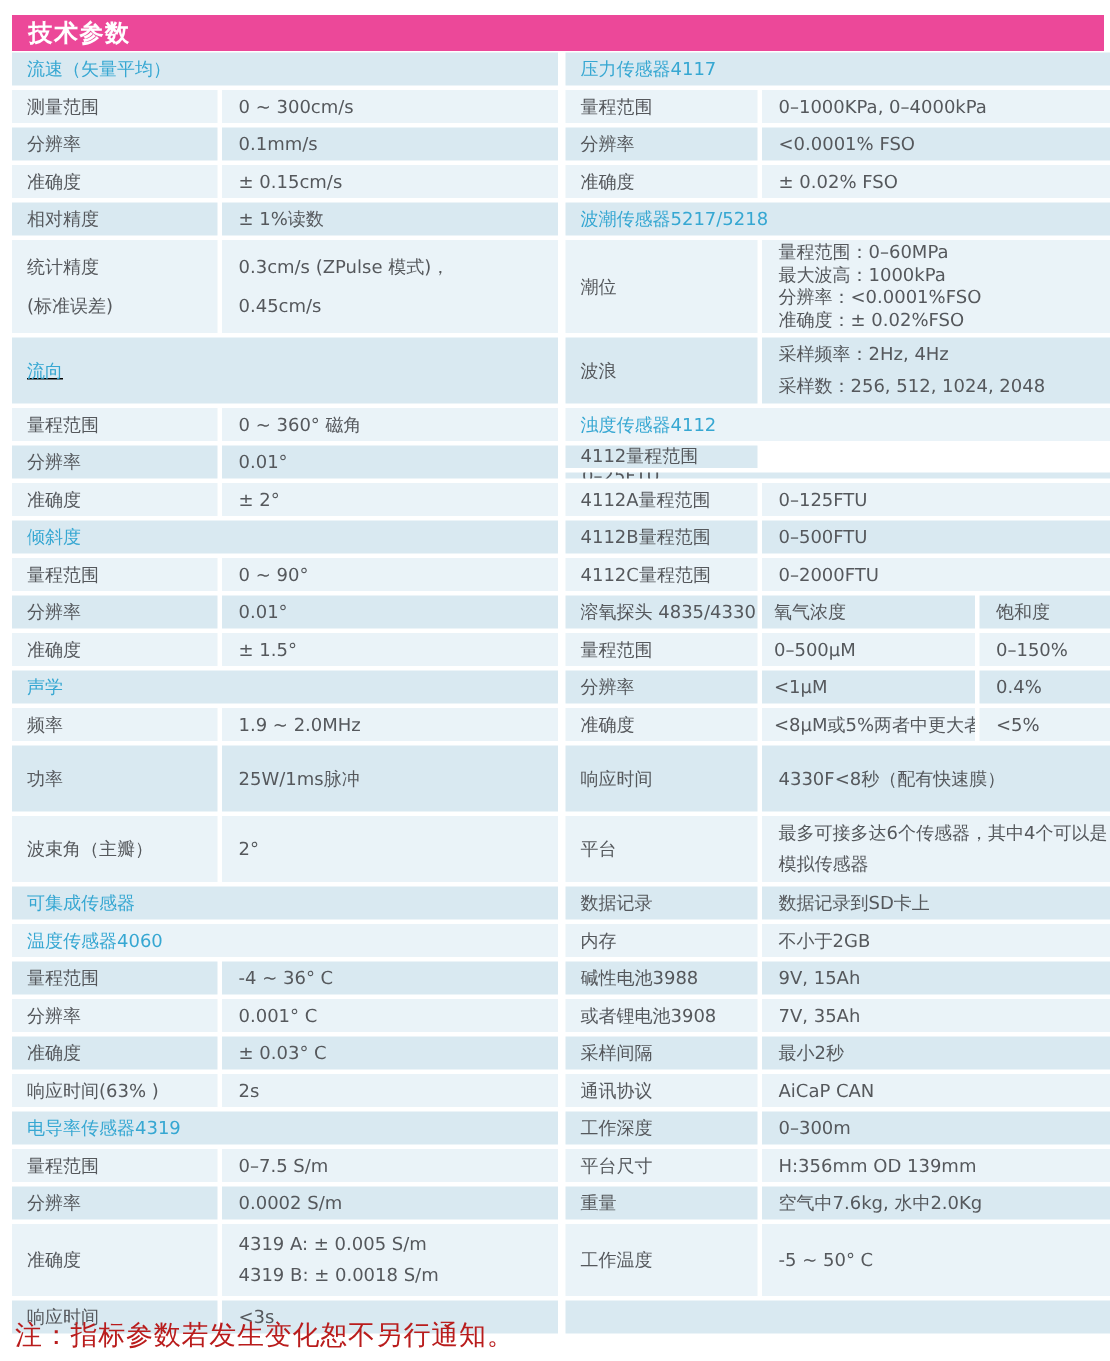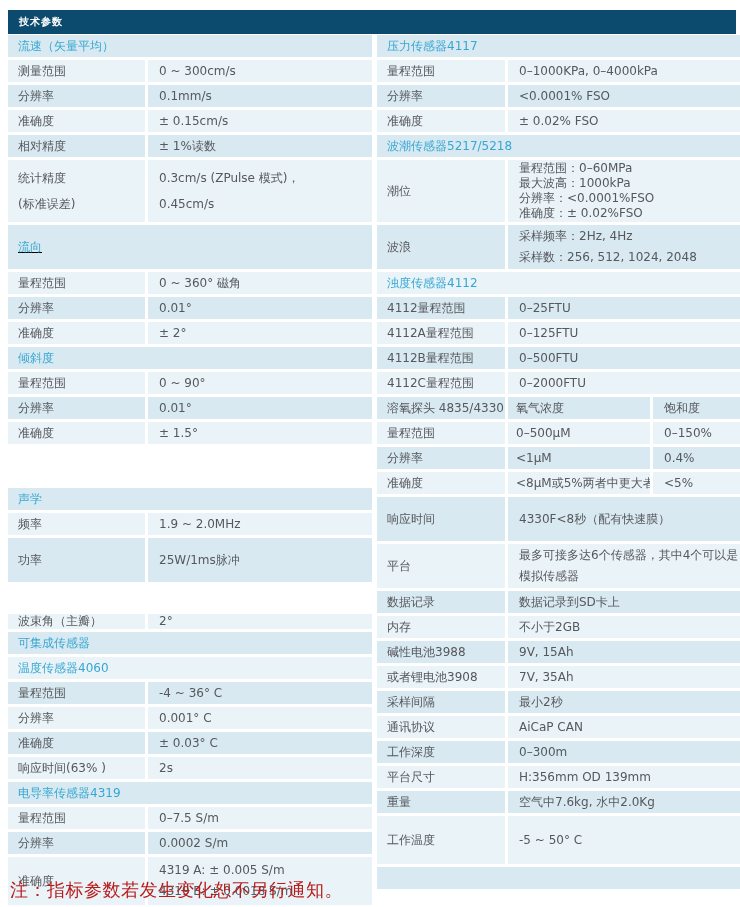--- a/index.html
+++ b/index.html
@@ -3,21 +3,21 @@
 <meta charset="utf-8">
 <style>
   html,body{margin:0;padding:0;}
   body{
     width:740px;height:907px;background:#ffffff;
     font-family:"DejaVu Sans","Liberation Sans",sans-serif;
   }
   .page{position:relative;width:740px;height:907px;background:#fff;overflow:hidden;}
   .titlebar{
     position:absolute;left:8px;top:10px;width:728px;height:24px;
-    background:#0c4a6e;color:#ffffff;font-size:10px;font-weight:bold;
+    background:#ec4899;color:#ffffff;font-size:16px;font-weight:bold;
     line-height:24px;padding-left:11px;box-sizing:border-box;letter-spacing:1px;
   }
   .tables{position:absolute;left:8px;top:35px;width:732px;display:flex;gap:5px;align-items:flex-start;}
   .tbl{display:flex;flex-direction:column;gap:3px;}
   .tbl-left{width:364px;flex:none;}
   .tbl-right{flex:1;min-width:0;}
   .row{display:flex;gap:3px;flex:none;}
   .cell{
     box-sizing:border-box;padding:0 10px;display:flex;flex-direction:column;
     justify-content:center;font-size:12px;color:#55585c;overflow:hidden;
@@ -140,42 +140,42 @@
           </div>
         </div>
         <div class="row light" style="height: 22px;">
           <div class="cell lab">
             <div class="ln">准确度</div>
           </div>
           <div class="cell val">
             <div class="ln">± 1.5°</div>
           </div>
         </div>
-        <div class="row dark sec" style="height: 22px; margin-top: 41px;">
+        <div class="row dark sec" style="height: 22px;">
           <div class="cell full">
             <div class="ln">声学</div>
           </div>
         </div>
         <div class="row light" style="height: 22px;">
           <div class="cell lab">
             <div class="ln">频率</div>
           </div>
           <div class="cell val">
             <div class="ln">1.9 ~ 2.0MHz</div>
           </div>
         </div>
         <div class="row dark" style="height: 44px;">
           <div class="cell lab">
             <div class="ln">功率</div>
           </div>
           <div class="cell val">
             <div class="ln">25W/1ms脉冲</div>
           </div>
         </div>
-        <div class="row light" style="height: 44px; align-items: flex-end;">
+        <div class="row light" style="height: 44px;">
           <div class="cell lab">
             <div class="ln">波束角（主瓣）</div>
           </div>
           <div class="cell val">
             <div class="ln">2°</div>
           </div>
         </div>
         <div class="row dark sec" style="height: 22px;">
           <div class="cell full">
             <div class="ln">可集成传感器</div>
@@ -310,21 +310,21 @@
           <div class="cell val">
             <div class="ln" style="line-height: 21px;">采样频率：2Hz, 4Hz</div>
             <div class="ln" style="line-height: 21px;">采样数：256, 512, 1024, 2048</div>
           </div>
         </div>
         <div class="row light sec" style="height: 22px;">
           <div class="cell full">
             <div class="ln">浊度传感器4112</div>
           </div>
         </div>
-        <div class="row dark" style="height: 22px;">
+        <div class="row dark" style="height: 22px; flex-direction: column;">
           <div class="cell lab">
             <div class="ln">4112量程范围</div>
           </div>
           <div class="cell val">
             <div class="ln">0–25FTU</div>
           </div>
         </div>
         <div class="row light" style="height: 22px;">
           <div class="cell lab">
             <div class="ln">4112A量程范围</div>

